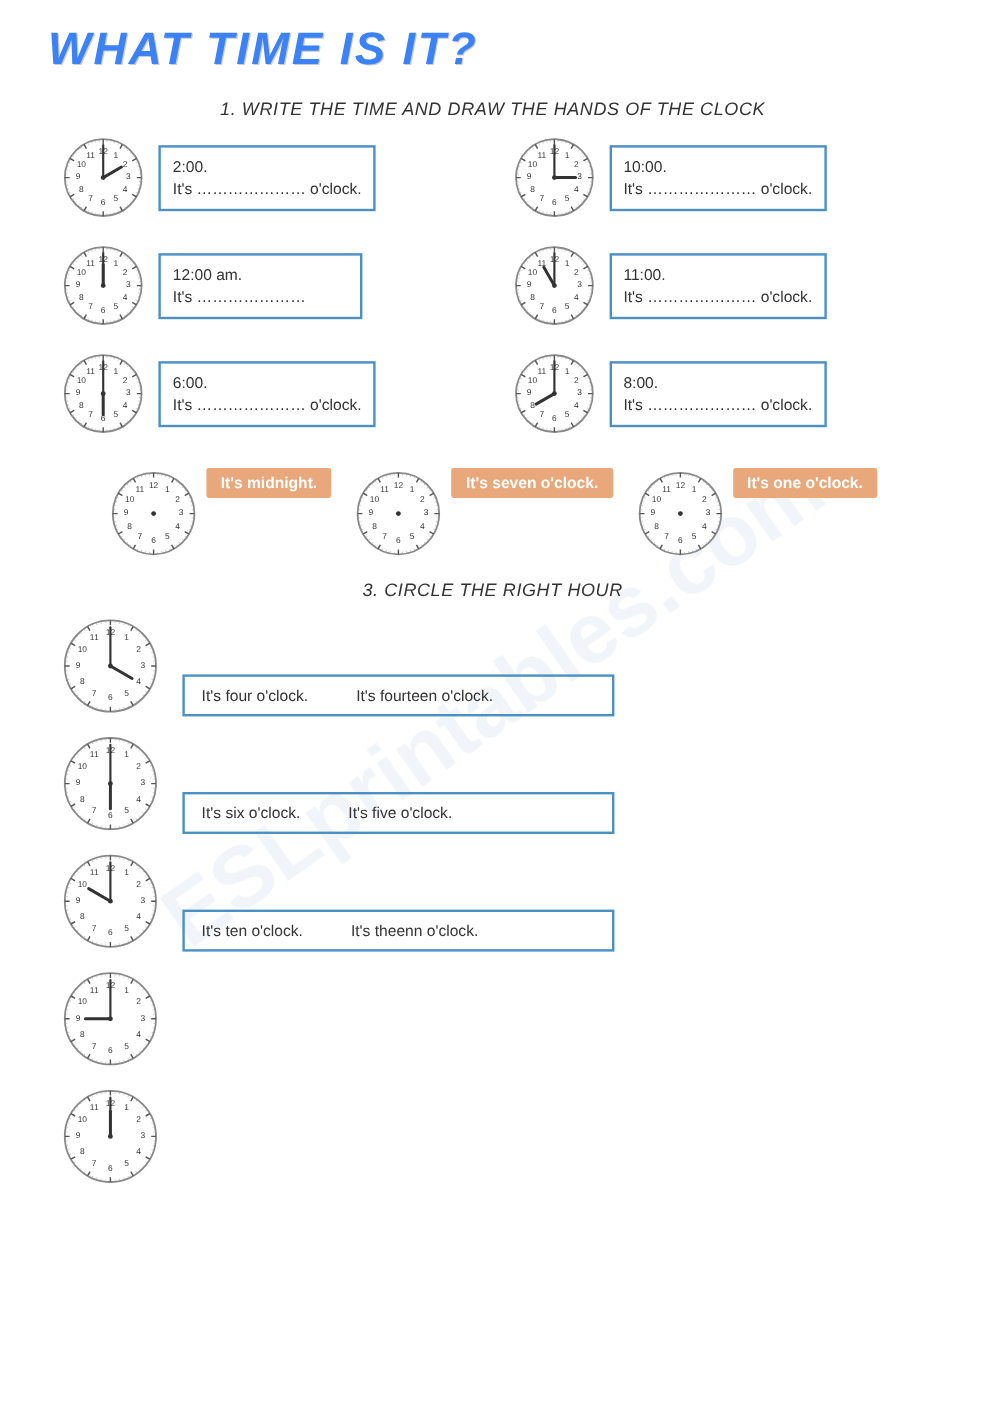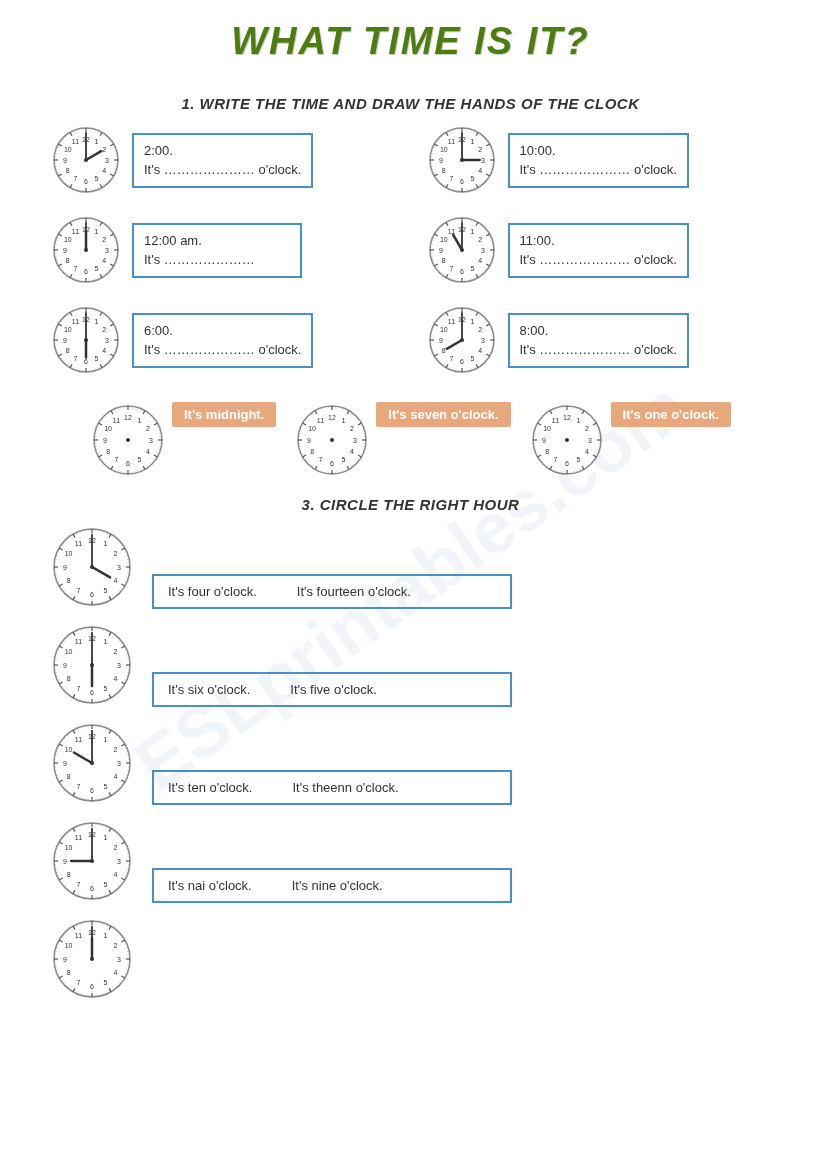--- a/index.html
+++ b/index.html
@@ -6,35 +6,34 @@
     body {
       background: #fff;
       font-family: Arial, sans-serif;
       width: 821px;
       min-height: 1169px;
       padding: 20px 40px;
       color: #333;
     }
 
     .main-title {
-      text-align: center;
       font-size: 38px;
       font-weight: bold;
       font-style: italic;
-      color: #4d7c0f;
+      color: #3b82f6;
       font-family: 'Arial Black', Arial, sans-serif;
       letter-spacing: 2px;
-      margin-bottom: 32px;
+      margin-bottom: 20px;
       text-shadow: 1px 1px 0 #ccc;
     }
 
     .section-title {
       text-align: center;
       font-size: 15px;
-      font-weight: bold;
+      font-weight: normal;
       font-style: italic;
       color: #333;
       margin-bottom: 12px;
       letter-spacing: 0.5px;
     }
 
     
     .clock-svg {
       display: block;
     }
@@ -1248,24 +1247,20 @@
               <text x="15.0" y="42.0" text-anchor="middle" dominant-baseline="central" font-size="7" fill="#333">9</text>
               <line x1="12.6" y1="25.0" x2="9.1" y2="23.0" stroke="#555" stroke-width="1.2"></line>
               <text x="18.6" y="28.5" text-anchor="middle" dominant-baseline="central" font-size="7" fill="#333">10</text>
               <line x1="25.0" y1="12.6" x2="23.0" y2="9.1" stroke="#555" stroke-width="1.2"></line>
               <text x="28.5" y="18.6" text-anchor="middle" dominant-baseline="central" font-size="7" fill="#333">11</text>
     <line x1="42" y1="42" x2="21.1" y2="42.0" stroke="#333" stroke-width="2.5" stroke-linecap="round"></line>
     <line x1="42" y1="42" x2="42.0" y2="9.7" stroke="#333" stroke-width="1.8" stroke-linecap="round"></line>
     <circle cx="42" cy="42" r="2" fill="#333"></circle>
   </svg>
           </span>
-    <div class="section3-options">
-      <span>It's nai o'clock.</span>
-      <span>It's nine o'clock.</span>
-    </div>
   </div>
         <div class="section3-row">
     <span>
             <svg width="84" height="84" class="clock-svg">
     <circle cx="42" cy="42" r="38" fill="white" stroke="#888" stroke-width="1.5"></circle>
     <line x1="45.8" y1="6.2" x2="46.0" y2="4.2" stroke="#aaa" stroke-width="0.5"></line>
               <line x1="49.5" y1="6.8" x2="49.9" y2="4.8" stroke="#aaa" stroke-width="0.5"></line>
               <line x1="53.1" y1="7.8" x2="53.7" y2="5.9" stroke="#aaa" stroke-width="0.5"></line>
               <line x1="56.6" y1="9.1" x2="57.5" y2="7.3" stroke="#aaa" stroke-width="0.5"></line>
               <line x1="63.2" y1="12.9" x2="64.3" y2="11.3" stroke="#aaa" stroke-width="0.5"></line>

